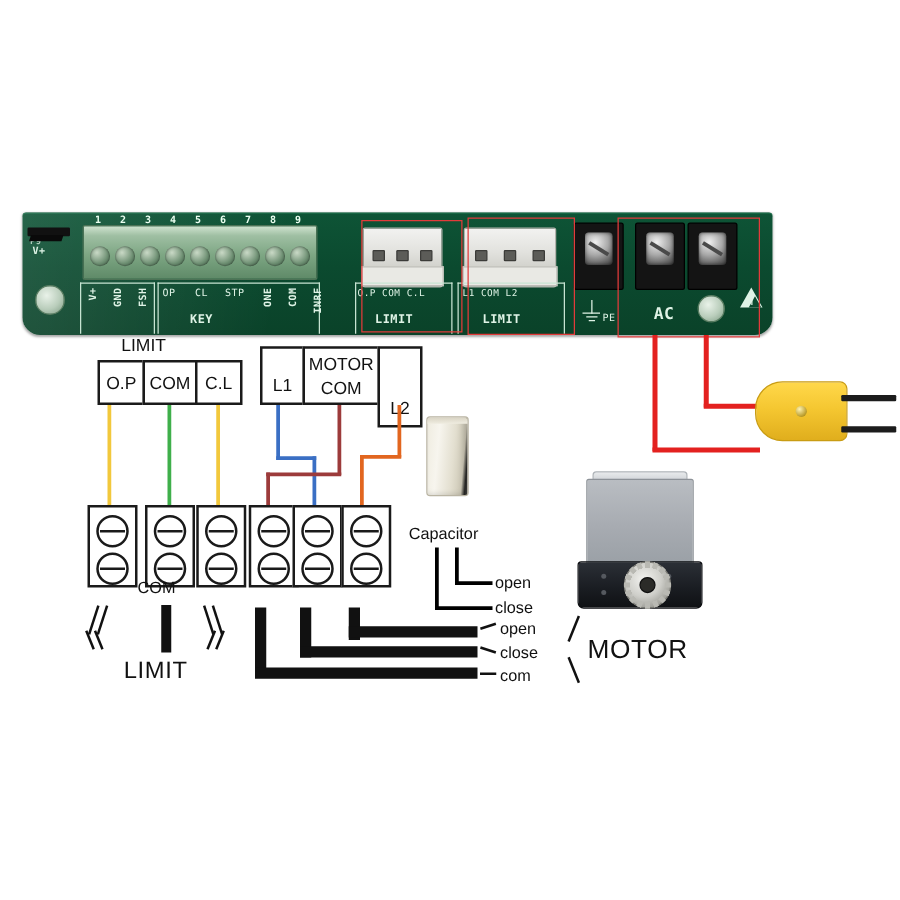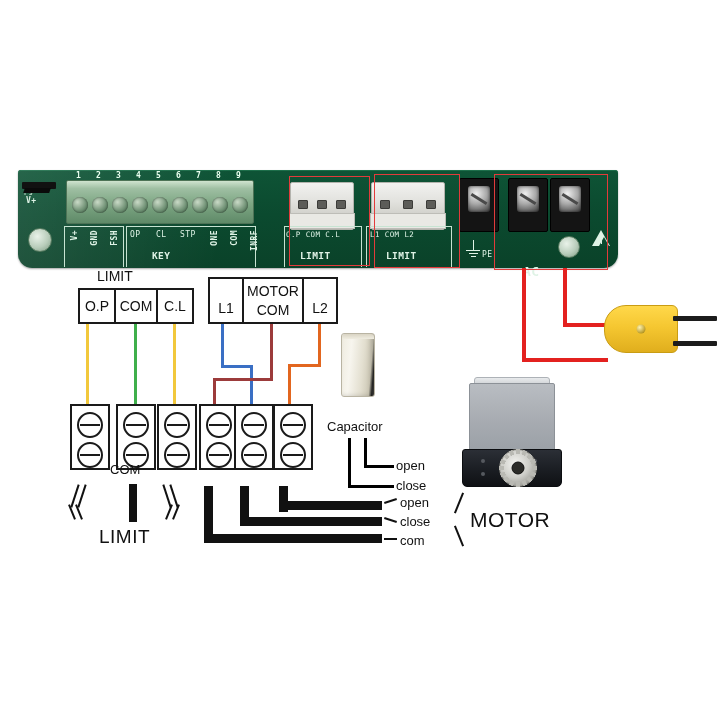--- a/index.html
+++ b/index.html
@@ -187,21 +187,21 @@
     <div style="position:absolute;left:453px;top:86px;width:5px;height:1.4px;background:#dff3e6;"></div>
     <div style="position:absolute;left:455px;top:70px;width:1.4px;height:11px;background:#dff3e6;"></div>
     <div class="pcb-txt" style="left:464px;top:80px;">PE</div>
 
     <div class="blackterm" style="left:490px;width:38px;">
       <div class="bt-screw"></div>
     </div>
     <div class="blackterm" style="left:532px;width:38px;">
       <div class="bt-screw"></div>
     </div>
-    <div class="pcb-txt big" style="left:505px;top:74px;font-size:13px;margin-top:20px;">AC</div>
+    <div class="pcb-txt big" style="left:505px;top:74px;font-size:13px;">AC</div>
     <div class="mount-hole" style="left:540px;top:66px;width:20px;height:20px;"></div>
 
     <div style="position:absolute;left:574px;top:60px;width:0;height:0;
                 border-left:9px solid transparent;border-right:9px solid transparent;
                 border-bottom:16px solid #dff3e6;"></div>
     <div style="position:absolute;left:581px;top:67px;width:0;height:0;
                 border-left:5px solid transparent;border-right:5px solid transparent;
                 border-bottom:9px solid #0b4a2f;"></div>
     <div style="position:absolute;left:582.5px;top:69px;width:1.5px;height:5px;background:#dff3e6;"></div>
   </div>
@@ -217,21 +217,21 @@
 
   <div class="wire" style="left:86px;top:324px;width:3px;height:82px;background:#f2c83c;"></div>
   <div class="wire" style="left:134px;top:324px;width:3px;height:82px;background:#3faf4b;"></div>
   <div class="wire" style="left:173px;top:324px;width:3px;height:82px;background:#f2c83c;"></div>
 
   <div class="dbox" style="left:208px;top:277px;width:36px;height:47px;align-items:flex-end;padding-bottom:6px;">L1</div>
   <div class="dbox" style="left:242px;top:277px;width:62px;height:47px;flex-direction:column;justify-content:space-around;padding:3px 0;">
     <span>MOTOR</span>
     <span>COM</span>
   </div>
-  <div class="dbox" style="left:302px;top:277px;width:36px;height:47px;align-items:flex-end;padding-bottom:6px;">L2</div>
+  <div class="dbox" style="left:302px;top:277px;width:36px;height:65px;align-items:flex-end;padding-bottom:6px;">L2</div>
 
   <div class="wire" style="left:221px;top:324px;width:3px;height:44px;background:#3a6fc4;"></div>
   <div class="wire" style="left:221px;top:365px;width:32px;height:3px;background:#3a6fc4;"></div>
   <div class="wire" style="left:250px;top:365px;width:3px;height:41px;background:#3a6fc4;"></div>
 
   <div class="wire" style="left:270px;top:324px;width:3px;height:56px;background:#9c3b3b;"></div>
   <div class="wire" style="left:213px;top:378px;width:60px;height:3px;background:#9c3b3b;"></div>
   <div class="wire" style="left:213px;top:378px;width:3px;height:28px;background:#9c3b3b;"></div>
 
   <div class="wire" style="left:318px;top:324px;width:3px;height:42px;background:#e2661f;"></div>

